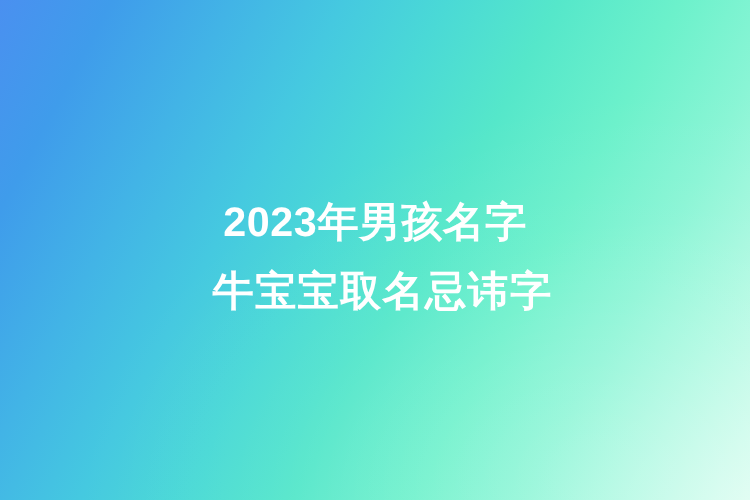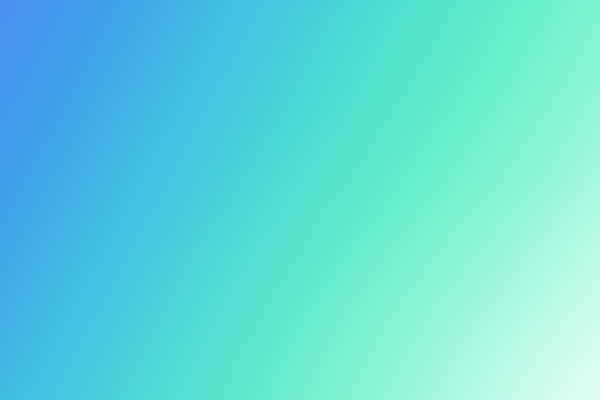--- a/index.html
+++ b/index.html
@@ -72,16 +72,18 @@
     letter-spacing: 1px;
   }
 </style>
 </head>
 <body>
 
 <div id="banner-card">
 
   <div id="title-block">
 
+    <span class="title-line line-1">2023年男孩名字</span>
 
+    <span class="title-line line-2">牛宝宝取名忌讳字</span>
 
   </div>
 </div>
 
 </body></html>

